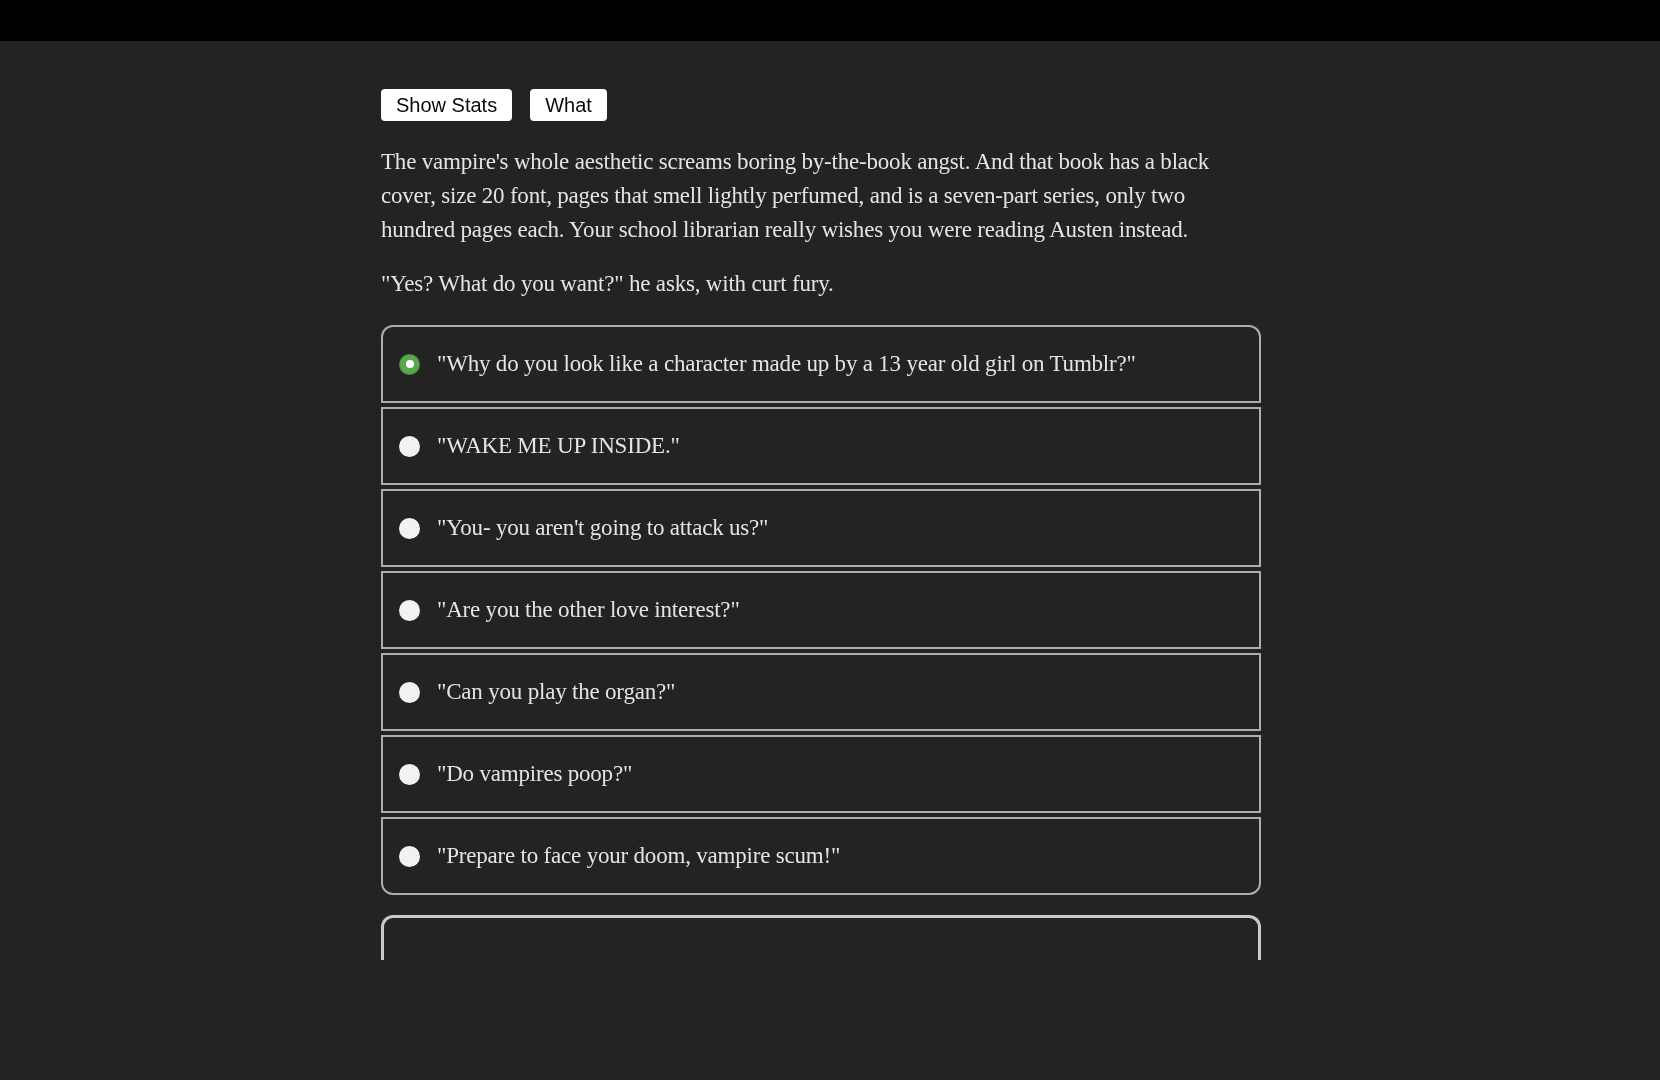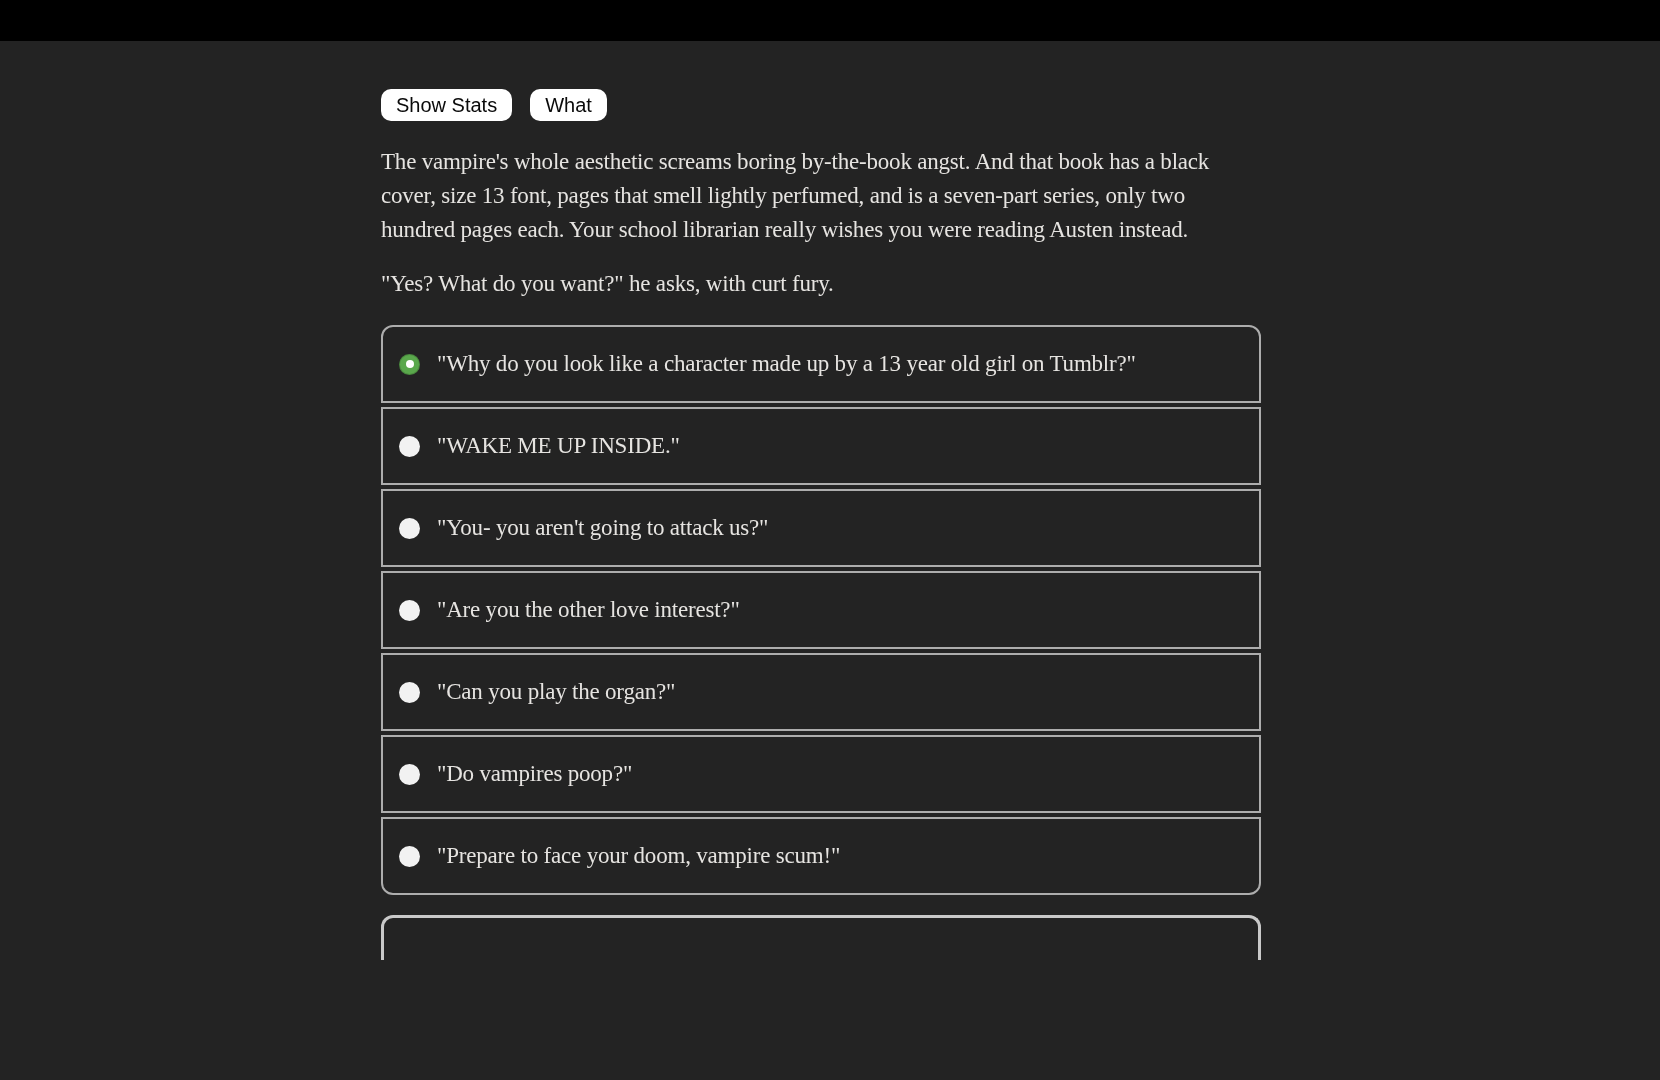--- a/index.html
+++ b/index.html
@@ -20,21 +20,21 @@
   }
   .content{
     position:absolute;left:381px;top:41px;width:880px;
   }
   .toolbar{
     margin-top:48px;display:flex;gap:18px;align-items:center;
     font-family:"Liberation Sans",sans-serif;
   }
   .btn{
     display:inline-flex;align-items:center;justify-content:center;
-    height:32px;padding:0 15px;border:none;border-radius:10px;
+    height:32px;padding:0 15px;border:none;border-radius:4px;
     background:var(--button-bg);color:var(--button-text);
     font-family:"Liberation Sans",sans-serif;font-size:20px;line-height:1;
     cursor:pointer;
   }
   .story p{
     margin:20px 0 0 0;
     font-size:23px;line-height:34px;letter-spacing:-0.2px;
   }
   .story p:first-child{margin-top:24px;}
   .choice-list{margin-top:24px;}
@@ -79,21 +79,21 @@
 <div class="top-bar"></div>
 
 <div class="content">
 
   <div class="toolbar">
     <button class="btn">Show Stats</button>
     <button class="btn">What</button>
   </div>
 
   <div class="story">
-    <p>The vampire's whole aesthetic screams boring by-the-book angst. And that book has a black cover, size 13 font, pages that smell lightly perfumed, and is a seven-part series, only two hundred pages each. Your school librarian really wishes you were reading Austen instead.</p>
+    <p>The vampire's whole aesthetic screams boring by-the-book angst. And that book has a black cover, size 20 font, pages that smell lightly perfumed, and is a seven-part series, only two hundred pages each. Your school librarian really wishes you were reading Austen instead.</p>
     <p>"Yes? What do you want?" he asks, with curt fury.</p>
   </div>
 
   <div class="choice-list">
     <div class="choice-row">
       <span class="radio selected"></span>
       <span class="choice-label">"Why do you look like a character made up by a 13 year old girl on Tumblr?"</span>
     </div>
     <div class="choice-row">
       <span class="radio"></span>

